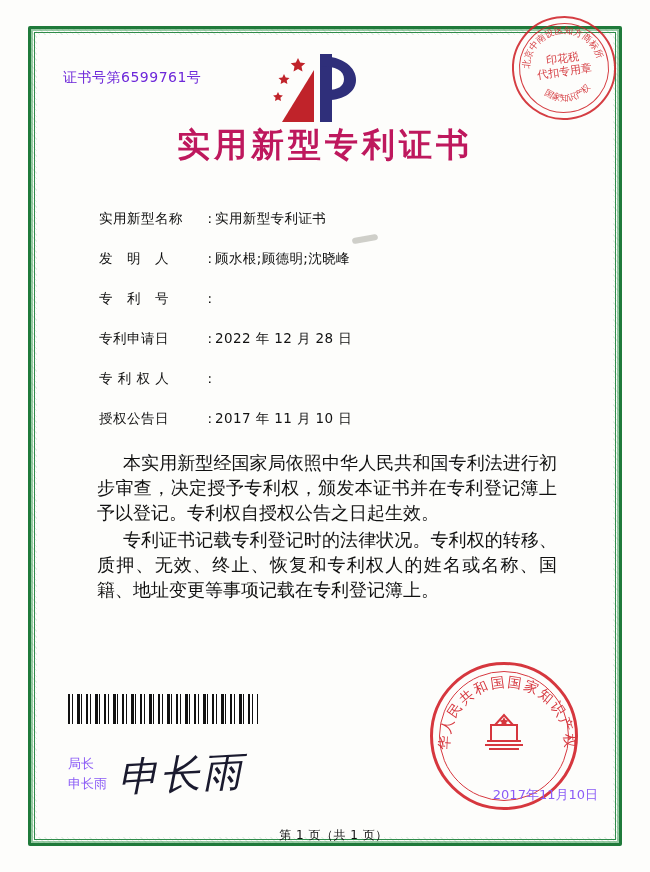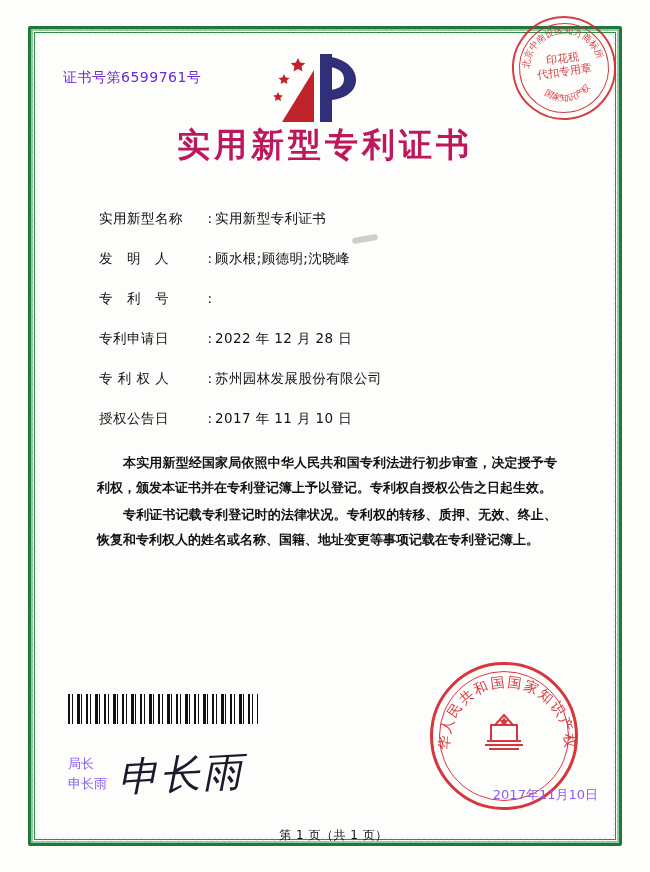--- a/index.html
+++ b/index.html
@@ -128,25 +128,24 @@
   .field-colon {
     width: 12px;
     flex: 0 0 12px;
   }
   .field-value {
     letter-spacing: .4px;
   }
   .paragraphs {
     margin-top: 16px;
     padding: 0 30px 0 34px;
-    font-size: 13px;
+    font-size: 18px;
     line-height: 25px;
     color: #111;
     text-align: justify;
-    font-weight: bold;
   }
   .paragraphs p {
     margin: 0 0 2px 0;
     text-indent: 26px;
   }
   
   .barcode {
     position: absolute;
     left: 68px; bottom: 148px;
     width: 190px; height: 30px;
@@ -282,21 +281,20 @@
         <span class="field-colon">：</span>
       </div>
       <div class="field-row">
         <span class="field-label">专利申请日</span>
         <span class="field-colon">：</span>
         <span class="field-value">2022 年 12 月 28 日</span>
       </div>
       <div class="field-row">
         <span class="field-label">专 利 权 人</span>
         <span class="field-colon">：</span>
-        <span class="field-value">苏州园林发展股份有限公司</span>
       </div>
       <div class="field-row">
         <span class="field-label">授权公告日</span>
         <span class="field-colon">：</span>
         <span class="field-value">2017 年 11 月 10 日</span>
       </div>
     </div>
 
     <div class="paragraphs">
       <p>本实用新型经国家局依照中华人民共和国专利法进行初步审查，决定授予专利权，颁发本证书并在专利登记簿上予以登记。专利权自授权公告之日起生效。</p>

